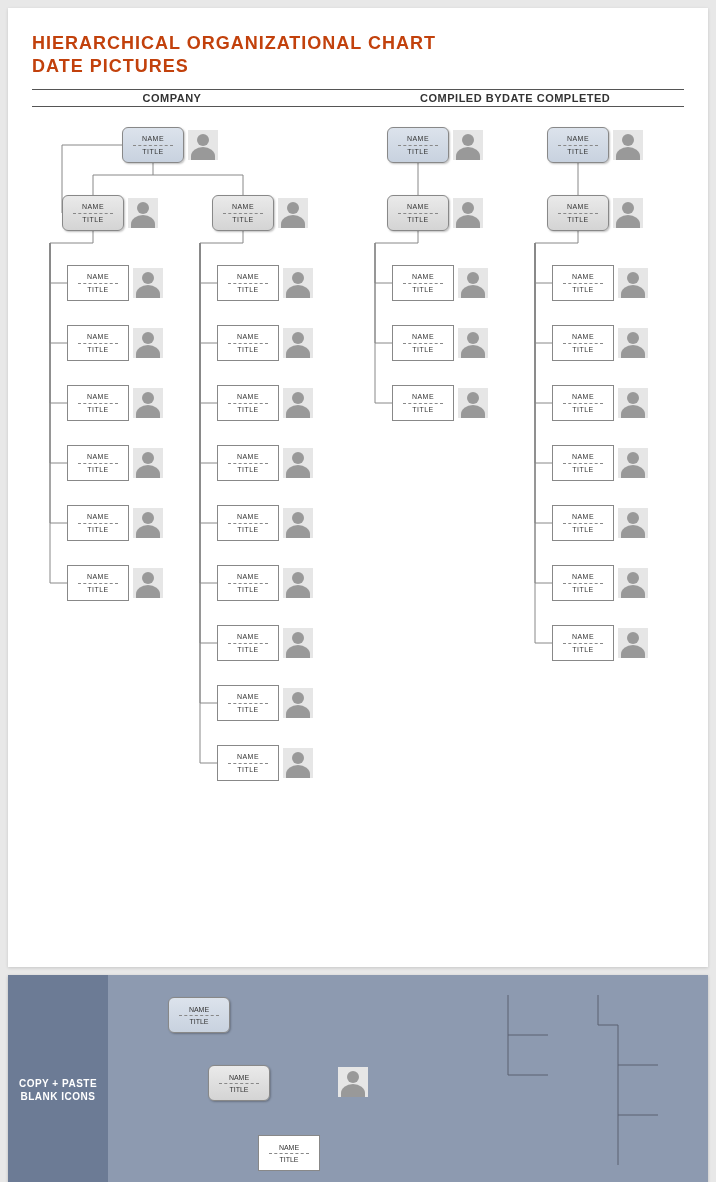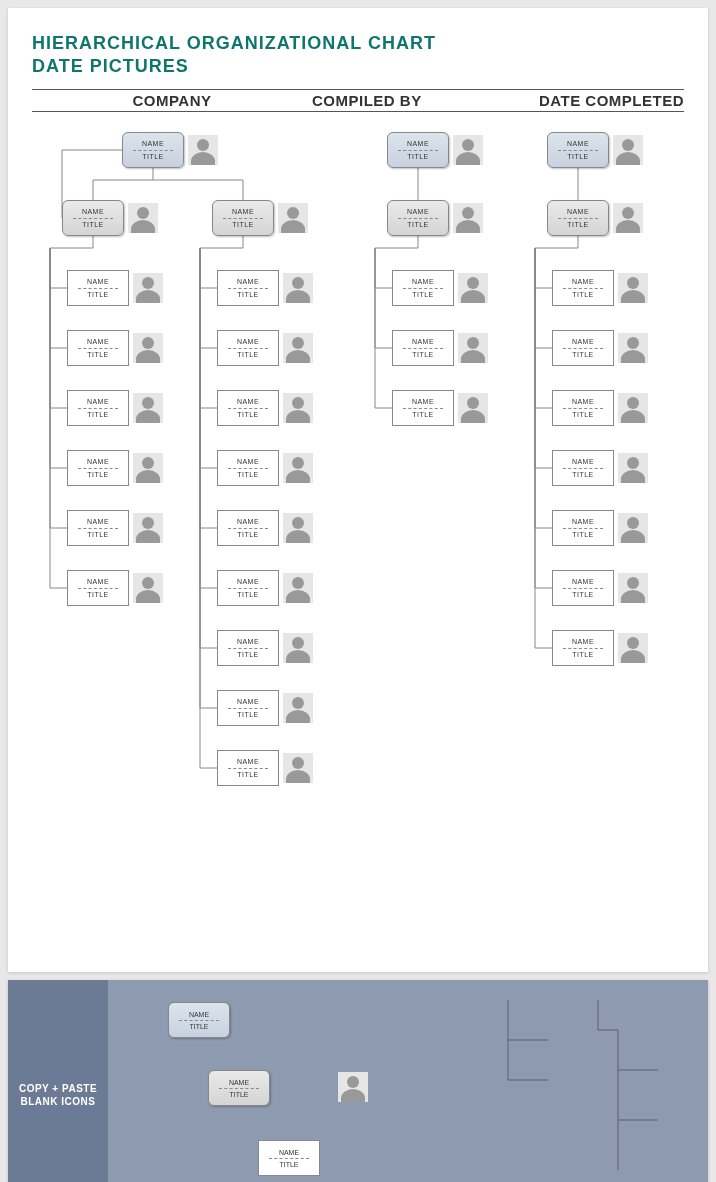--- a/index.html
+++ b/index.html
@@ -14,39 +14,39 @@
     background: #fff;
     margin: 8px;
     padding: 24px 24px 20px 24px;
     box-shadow: 0 1px 3px rgba(0,0,0,0.15);
     position: relative;
   }
   .title {
     font-size: 18px;
     font-weight: bold;
     letter-spacing: 1px;
-    color: #0f766e;
+    color: #c2410c;
     line-height: 1.25;
     margin-bottom: 12px;
     font-family: "Arial Black", Arial, sans-serif;
   }
   .headers {
     display: flex;
     border-top: 1px solid #555;
     border-bottom: 1px solid #555;
     padding: 2px 0;
     margin-bottom: 20px;
-    font-size: 15px;
+    font-size: 11px;
     font-weight: bold;
     color: #333;
     letter-spacing: 0.5px;
   }
   .headers .col1 { flex: 0 0 280px; text-align: center; }
-  .headers .col2 { flex: 0 0 190px; text-align: left; }
-  .headers .col3 { flex: 1; text-align: right; }
+  .headers .col2 { flex: 0 0 190px; text-align: right; }
+  .headers .col3 { flex: 1; text-align: left; }
 
   .chart {
     position: relative;
     height: 820px;
   }
 
   .node {
     position: absolute;
     display: flex;
     align-items: center;

